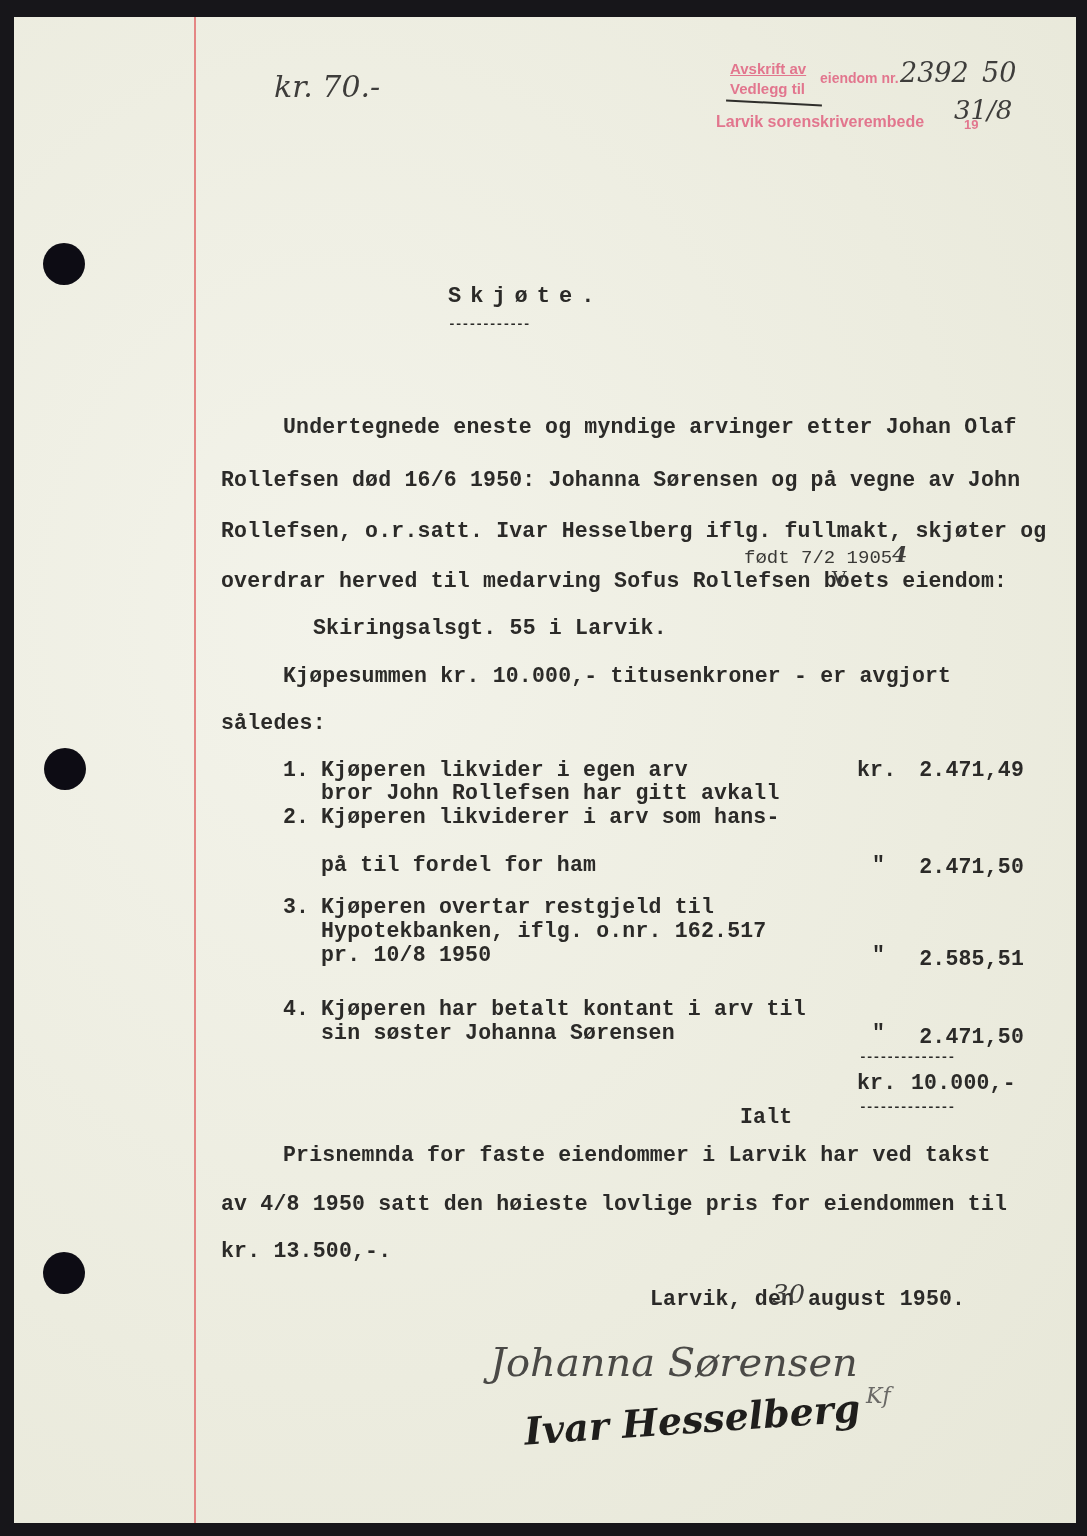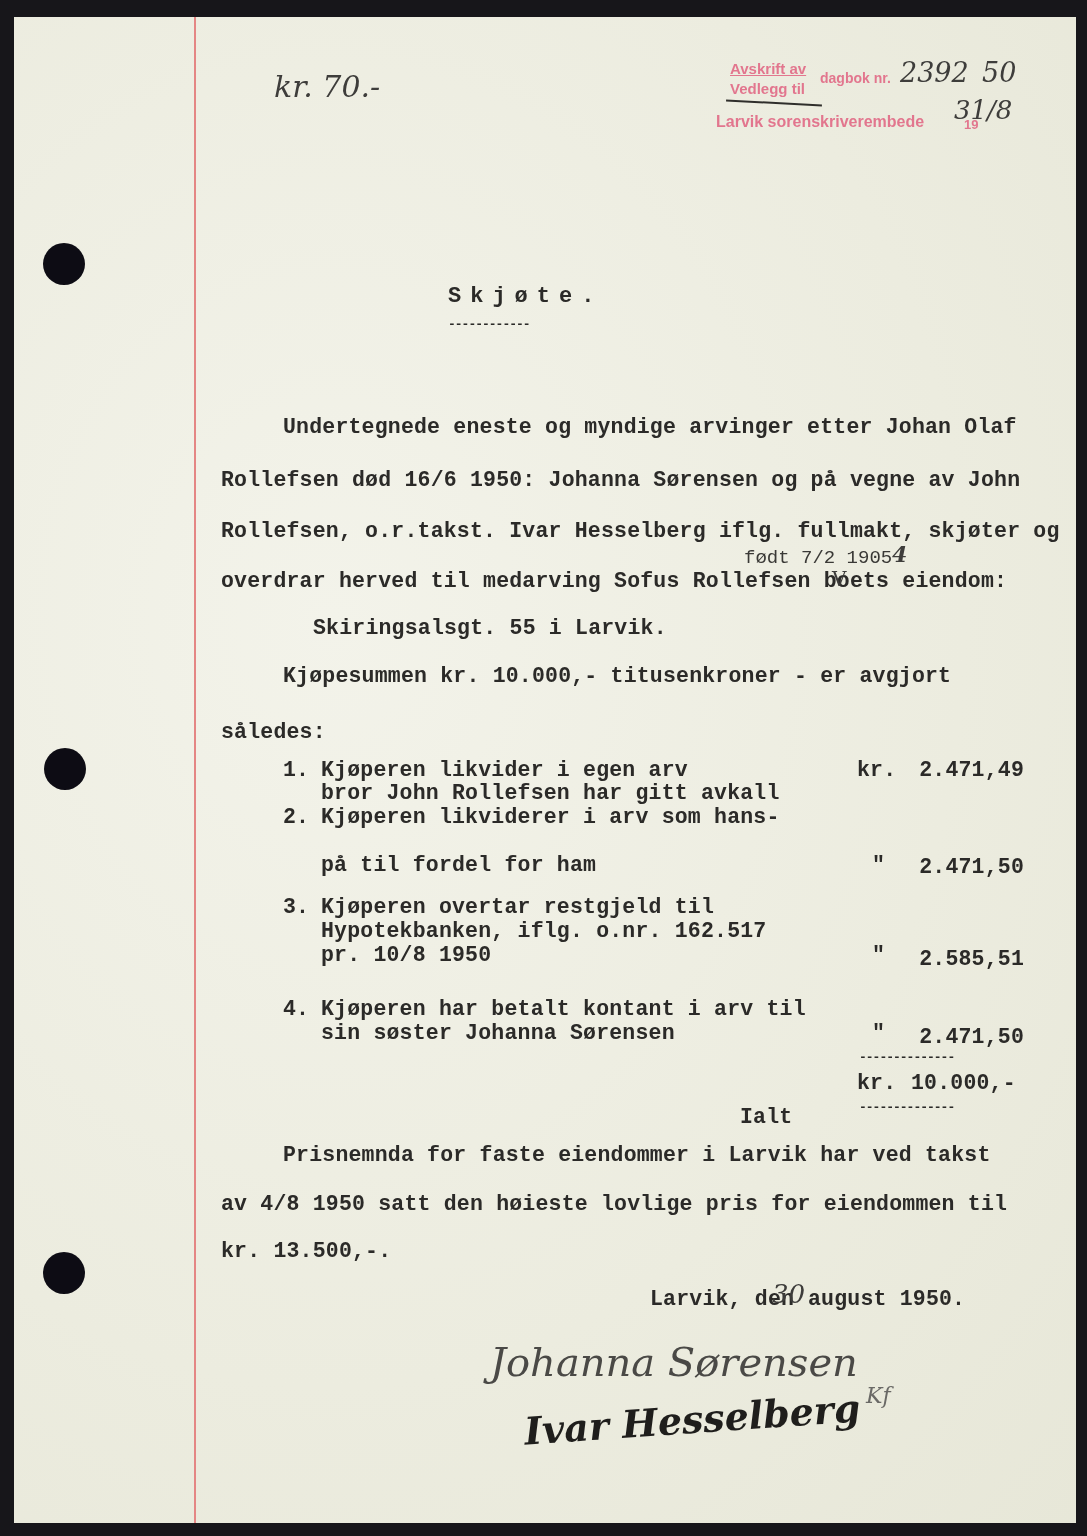--- a/index.html
+++ b/index.html
@@ -49,43 +49,43 @@
   <div class="hole" style="left:29px; top:226px;"></div>
   <div class="hole" style="left:30px; top:731px;"></div>
   <div class="hole" style="left:29px; top:1235px;"></div>
 
   <div class="abs hand" style="left:260px; top:52px; font-size:30px;text-align:right;">kr. 70.-</div>
 
   <div>
     <div class="abs stamp" style="left:716px; top:43px; text-decoration: underline;">Avskrift av</div>
     <div class="abs stamp" style="left:716px; top:63px;">Vedlegg til</div>
     <div class="abs" style="left:712px; top:85px; width:96px; height:2px; background:#2f2e2b; transform:rotate(3deg);"></div>
-    <div class="abs stamp" style="left:806px; top:53px; font-size:14px;">dagbok nr.</div>
+    <div class="abs stamp" style="left:806px; top:53px; font-size:14px;">eiendom nr.</div>
     <div class="abs hand" style="left:886px; top:40px; font-size:27px;">2392</div>
     <div class="abs stamp" style="left:950px; top:52px; font-size:13px;margin-top:48px;">19</div>
     <div class="abs hand" style="left:968px; top:40px; font-size:27px;">50</div>
     <div class="abs stamp" style="left:702px; top:96px; font-size:16px;">Larvik sorenskriverembede</div>
     <div class="abs hand" style="left:940px; top:78px; font-size:26px;">31/8</div>
   </div>
 
   <div class="abs type title" style="left:434px; top:267px;">Skjøte.</div>
   <div class="abs dashes" style="left:434px; top:300px;">------------</div>
 
   <div class="abs type" style="left:269px; top:398px;">Undertegnede eneste og myndige arvinger etter Johan Olaf</div>
   <div class="abs type" style="left:207px; top:451px;">Rollefsen død 16/6 1950: Johanna Sørensen og på vegne av John</div>
-  <div class="abs type" style="left:207px; top:502px;">Rollefsen, o.r.takst. Ivar Hesselberg iflg. fullmakt, skjøter og</div>
+  <div class="abs type" style="left:207px; top:502px;">Rollefsen, o.r.satt. Ivar Hesselberg iflg. fullmakt, skjøter og</div>
   <div class="abs" style="left:730px; top:530px; font-family:'Liberation Mono', monospace; font-size:19px; color:#3a3936;">født 7/2 1905</div>
   <div class="abs hand" style="left:878px; top:524px; font-size:22px; font-weight:bold;">4</div>
   <div class="abs type" style="left:207px; top:552px;">overdrar herved til medarving Sofus Rollefsen boets eiendom:</div>
   <div class="abs hand" style="left:818px; top:550px; font-size:20px; font-style:normal;">V</div>
 
   <div class="abs type" style="left:299px; top:599px;">Skiringsalsgt. 55 i Larvik.</div>
 
   <div class="abs type" style="left:269px; top:647px;">Kjøpesummen kr. 10.000,- titusenkroner - er avgjort</div>
-  <div class="abs type" style="left:207px; top:694px;margin-top:9px;">således:</div>
+  <div class="abs type" style="left:207px; top:694px;">således:</div>
 
   <div>
     <div class="abs type" style="left:269px; top:741px;">1.</div>
     <div class="abs type" style="left:307px; top:741px;">Kjøperen likvider i egen arv</div>
     <div class="abs type" style="left:843px; top:741px;">kr.</div>
     <div class="abs type amount" style="left:840px; top:741px;">2.471,49</div>
   </div>
 
   <div>
     <div class="abs type" style="left:269px; top:788px;">2.</div>

